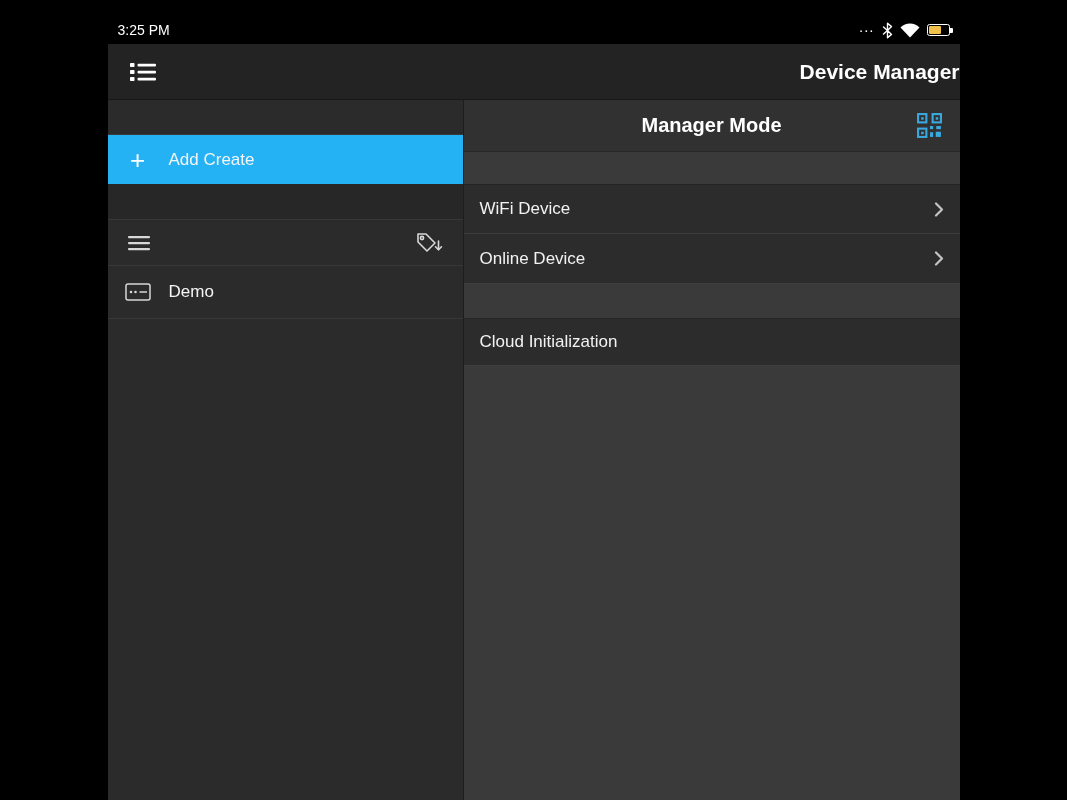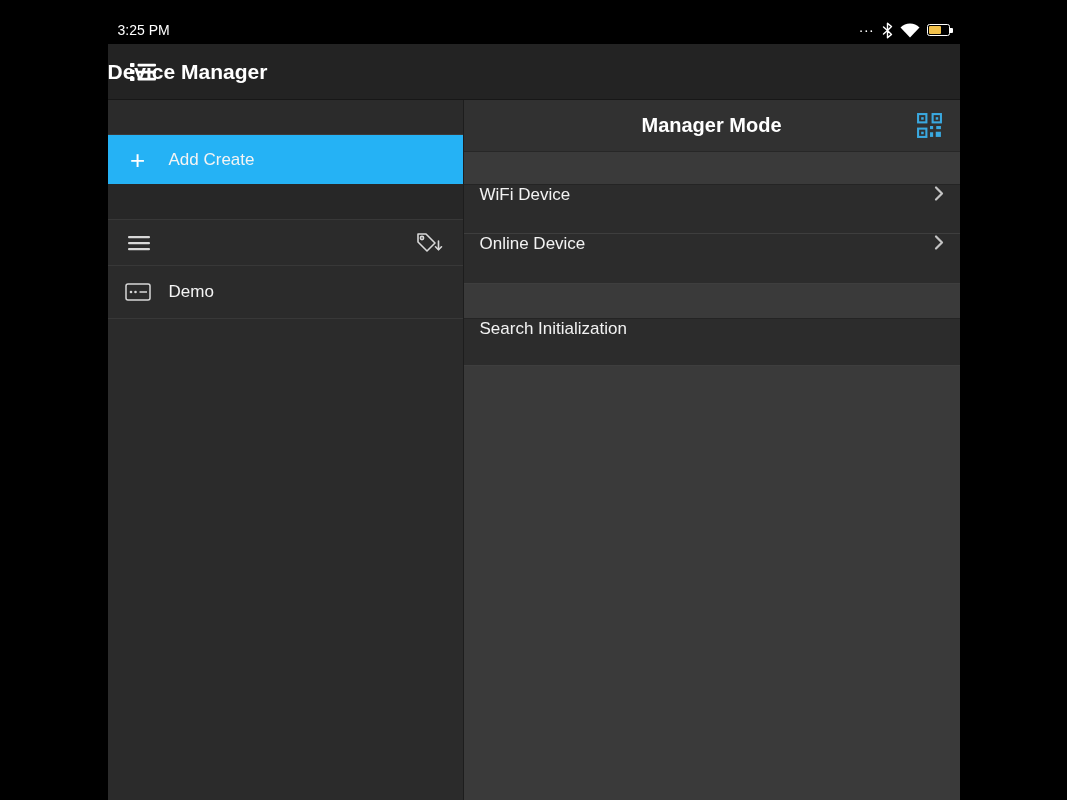--- a/index.html
+++ b/index.html
@@ -22,21 +22,21 @@
   .battery::after { content:""; position:absolute; right:-4px; top:2.5px; width:2.5px; height:5px; background:#fff; border-radius:0 1px 1px 0; }
   .battery-fill { display:block; height:100%; width:68%; background:#f2c14b; border-radius:1px; }
 
   
   .title-bar {
     position:relative; height:56px; background:#232323; display:flex; align-items:center;
     border-bottom:1px solid #171717;
   }
   .menu-btn { background:none; border:none; margin-left:16px; padding:4px; cursor:pointer; display:flex; }
   .app-title {
-    position:absolute; left:0; right:0; text-align:left;
+    position:absolute; left:0; right:0; text-align:right;
     font-size:21px; font-weight:600; color:#fff; pointer-events:none;
   }
 
   
   .body { display:flex; height:716px; }
 
   
   .sidebar {
     width:356px; min-width:356px; background:#2b2b2b;
     border-right:1px solid #1d1d1d; display:flex; flex-direction:column;
@@ -65,21 +65,21 @@
   }
   .content-title {
     position:absolute; left:0; right:0; text-align:center;
     font-size:20px; font-weight:600; color:#fff; pointer-events:none;
   }
   .qr-btn { position:absolute; right:14px; background:none; border:none; padding:3px; cursor:pointer; display:flex; }
   .gap-sm { height:32px; }
   .gap-md { height:34px; }
   .row {
     height:50px; background:#2c2c2c; border-bottom:1px solid #3e3e3e;
-    display:flex; align-items:flex-start; justify-content:space-between;
+    display:flex; align-items:center; justify-content:space-between;
     padding:0 16px; font-size:17px; color:#f2f2f2; cursor:pointer;gap:36px;
   }
   .row-group .row:first-child { border-top:1px solid #242424; }
   .chevron { display:flex; align-items:center; }
 </style>
 </head>
 <body>
 
 <div class="screen">
 
@@ -226,21 +226,21 @@
         </div>
 
 
 
       </div>
 
       <div class="gap-md"></div>
 
       <div class="row-group">
         <div class="row" style="height:48px;">
-          <span>Search Initialization</span>
+          <span>Cloud Initialization</span>
         </div>
       </div>
 
       <div style="flex:1;"></div>
 
     </main>
   </div>
 </div>
 
 </body></html>

